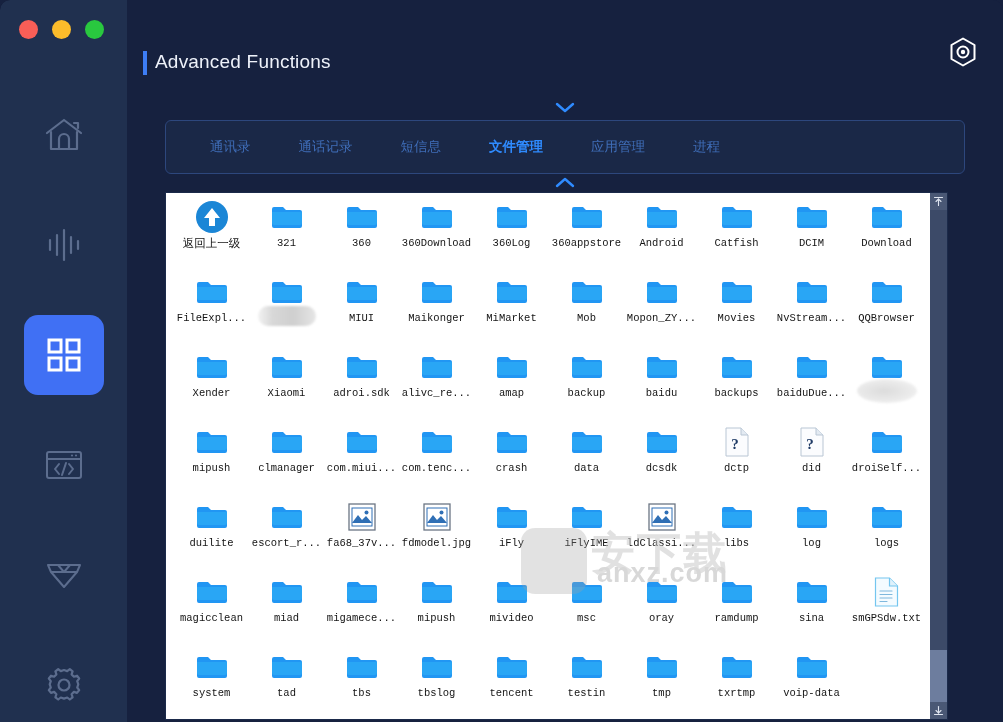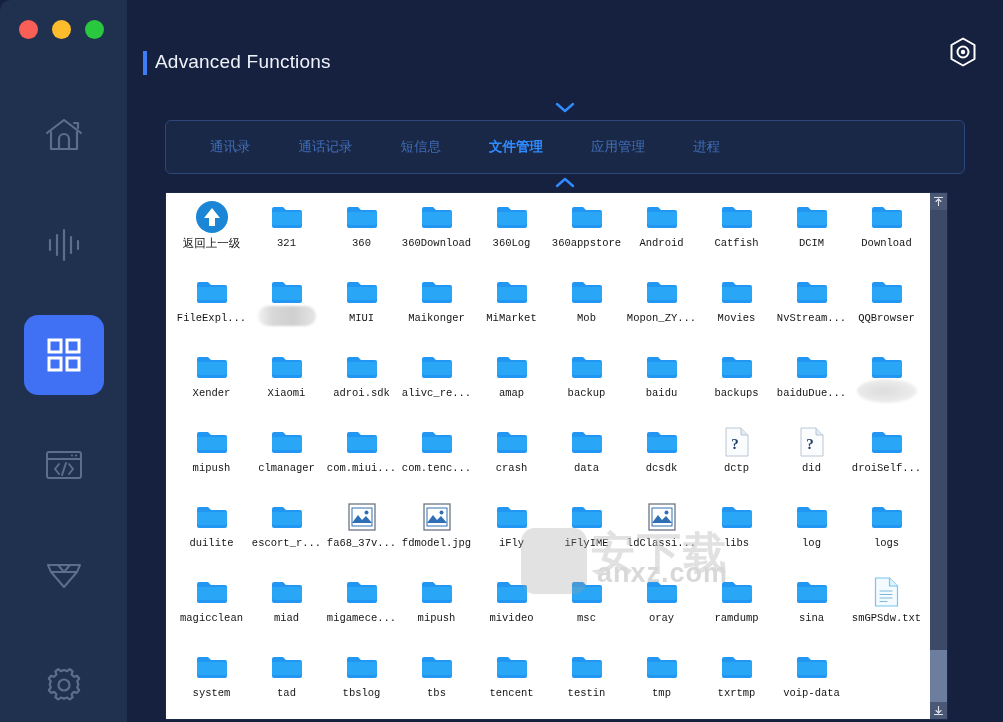--- a/index.html
+++ b/index.html
@@ -887,30 +887,30 @@
             </div>
             <div class="cell-lbl">tad</div>
           </div>
           <div class="cell">
             <div class="cell-ico">
               <svg width="32" height="26" viewBox="0 0 32 26">
                 <path d="M1 5 a2 2 0 0 1 2-2 h9 l3 3 h14 a2 2 0 0 1 2 2 v14 a2 2 0 0 1-2 2 H3 a2 2 0 0 1-2-2 z" fill="#2196f3"></path>
                 <path d="M1 8 h30 v11 a2 2 0 0 1-2 2 H3 a2 2 0 0 1-2-2 z" fill="#29a6f5"></path>
               </svg>
             </div>
+            <div class="cell-lbl">tbs</div>
+          </div>
+          <div class="cell">
+            <div class="cell-ico">
+              <svg width="32" height="26" viewBox="0 0 32 26">
+                <path d="M1 5 a2 2 0 0 1 2-2 h9 l3 3 h14 a2 2 0 0 1 2 2 v14 a2 2 0 0 1-2 2 H3 a2 2 0 0 1-2-2 z" fill="#2196f3"></path>
+                <path d="M1 8 h30 v11 a2 2 0 0 1-2 2 H3 a2 2 0 0 1-2-2 z" fill="#29a6f5"></path>
+              </svg>
+            </div>
             <div class="cell-lbl">tbslog</div>
-          </div>
-          <div class="cell">
-            <div class="cell-ico">
-              <svg width="32" height="26" viewBox="0 0 32 26">
-                <path d="M1 5 a2 2 0 0 1 2-2 h9 l3 3 h14 a2 2 0 0 1 2 2 v14 a2 2 0 0 1-2 2 H3 a2 2 0 0 1-2-2 z" fill="#2196f3"></path>
-                <path d="M1 8 h30 v11 a2 2 0 0 1-2 2 H3 a2 2 0 0 1-2-2 z" fill="#29a6f5"></path>
-              </svg>
-            </div>
-            <div class="cell-lbl">tbs</div>
           </div>
           <div class="cell">
             <div class="cell-ico">
               <svg width="32" height="26" viewBox="0 0 32 26">
                 <path d="M1 5 a2 2 0 0 1 2-2 h9 l3 3 h14 a2 2 0 0 1 2 2 v14 a2 2 0 0 1-2 2 H3 a2 2 0 0 1-2-2 z" fill="#2196f3"></path>
                 <path d="M1 8 h30 v11 a2 2 0 0 1-2 2 H3 a2 2 0 0 1-2-2 z" fill="#29a6f5"></path>
               </svg>
             </div>
             <div class="cell-lbl">tencent</div>
           </div>

